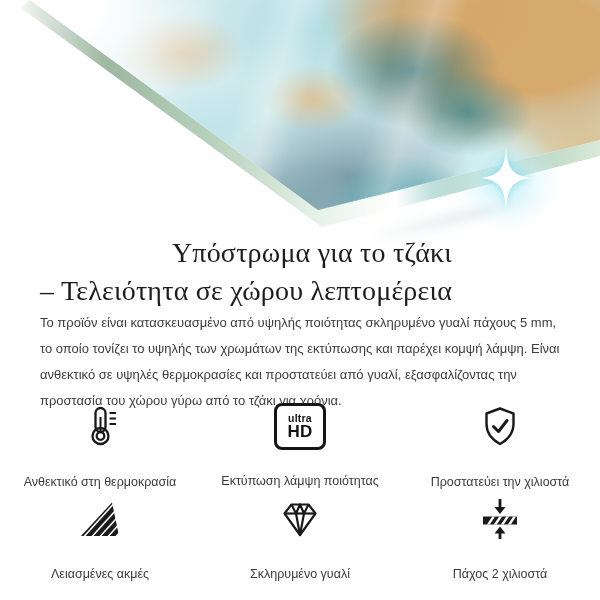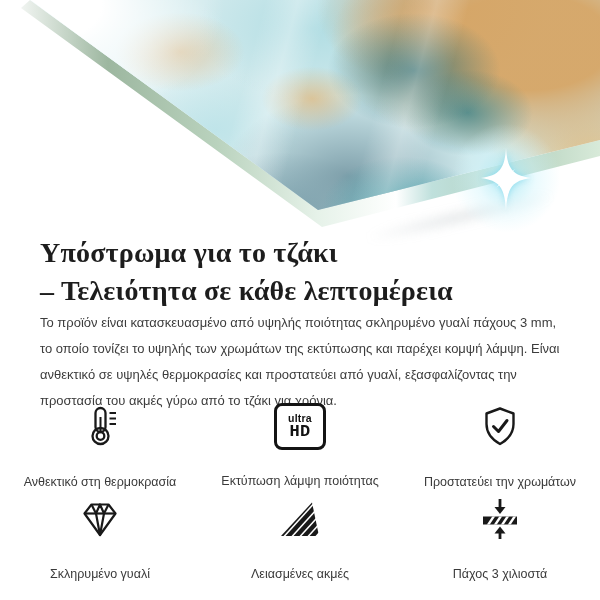--- a/index.html
+++ b/index.html
@@ -39,37 +39,37 @@
       radial-gradient(150px 110px at 22% 30%,rgba(233,246,248,.9),rgba(233,246,248,0) 78%),
       linear-gradient(#cfe9ec,#cfe9ec);}
   .sparkle{position:absolute;left:506px;top:178px;width:0;height:0;}
   .sparkle .glow{position:absolute;left:-55px;top:-55px;width:110px;height:110px;border-radius:50%;
     background:radial-gradient(circle,rgba(180,235,245,.95) 0%,rgba(210,245,252,.45) 38%,rgba(210,245,252,0) 70%);}
   .sparkle svg{position:absolute;left:-34px;top:-34px;
     filter:drop-shadow(0 0 3px rgba(130,215,235,.9));}
 
   
   .heading{position:absolute;left:40px;top:234px;margin:0;
-    font-family:"Liberation Serif","DejaVu Serif",serif;font-weight:700;
-    font-size:28px;line-height:38px;color:#1d1d1d;letter-spacing:.2px;}
+    font-family:"Liberation Serif","DejaVu Serif",serif;font-weight:400;
+    font-size:28px;line-height:38px;color:#1d1d1d;letter-spacing:.2px;text-align:right;}
   .bodytext{position:absolute;left:40px;top:310px;width:558px;
     font-size:13px;line-height:26px;color:#3c3c3c;}
 
   
   .grid{position:absolute;left:0;top:397px;width:600px;
     display:grid;grid-template-columns:repeat(3,200px);}
   .feature{height:86px;padding-top:6px;display:flex;flex-direction:column;
     align-items:center;gap:20px;}
   .icon-wrap{height:52px;display:flex;align-items:center;justify-content:center;}
   .feature .label{margin-top:4px;font-size:12.5px;color:#3a3a3a;line-height:15px;}
   .uhd-box{width:46px;height:41px;border:3px solid #141414;border-radius:8px;
     display:flex;flex-direction:column;align-items:center;justify-content:center;
     color:#111;background:#fff;}
   .uhd-top{font-size:10.5px;font-weight:700;line-height:10px;letter-spacing:.2px;}
-  .uhd-bottom{font-size:17px;font-weight:800;line-height:17px;letter-spacing:.3px;font-family:Liberation Mono, monospace;}
+  .uhd-bottom{font-size:17px;font-weight:800;line-height:17px;letter-spacing:.3px;}
   svg.fi{display:block;}
 </style>
 </head>
 <body>
 
 <div class="stage">
 
   <div class="hero">
     <div class="shadow s1"></div>
     <div class="shadow s2"></div>
@@ -79,28 +79,28 @@
       <div class="glow"></div>
       <svg width="68" height="68" viewBox="-34 -34 68 68">
         <path d="M0,-30 C1.2,-9 7,-2.5 25,0 C7,2.5 1.2,9 0,32 C-1.2,9 -7,2.5 -25,0 C-7,-2.5 -1.2,-9 0,-30 Z" fill="#ffffff"></path>
         <path d="M0,-30 C1.2,-9 7,-2.5 25,0 C7,2.5 1.2,9 0,32 C-1.2,9 -7,2.5 -25,0 C-7,-2.5 -1.2,-9 0,-30 Z" fill="#ffffff" transform="rotate(45) scale(0.42)"></path>
       </svg>
     </div>
   </div>
 
   <h1 class="heading">
     <div>Υπόστρωμα για το τζάκι</div>
-    <div>– Τελειότητα σε κάθε λεπτομέρεια</div>
+    <div>– Τελειότητα σε χώρου λεπτομέρεια</div>
   </h1>
 
   <div class="bodytext">
-    <div>Το προϊόν είναι κατασκευασμένο από υψηλής ποιότητας σκληρυμένο γυαλί πάχους 3 mm,</div>
+    <div>Το προϊόν είναι κατασκευασμένο από υψηλής ποιότητας σκληρυμένο γυαλί πάχους 5 mm,</div>
     <div>το οποίο τονίζει το υψηλής των χρωμάτων της εκτύπωσης και παρέχει κομψή λάμψη. Είναι</div>
     <div>ανθεκτικό σε υψηλές θερμοκρασίες και προστατεύει από γυαλί, εξασφαλίζοντας την</div>
-    <div>προστασία του ακμές γύρω από το τζάκι για χρόνια.</div>
+    <div>προστασία του χώρου γύρω από το τζάκι για χρόνια.</div>
   </div>
 
   <div class="grid">
 
     <div class="feature">
       <div class="icon-wrap">
         <svg class="fi" width="48" height="48" viewBox="0 0 48 48" fill="none" stroke="#191919" stroke-width="2.3">
           <rect x="19.5" y="5" width="10" height="24" rx="5"></rect>
           <circle cx="24.5" cy="33" r="8"></circle>
           <circle cx="24.5" cy="33" r="3.8"></circle>
@@ -123,33 +123,21 @@
       <span class="label">Εκτύπωση λάμψη ποιότητας</span>
     </div>
 
     <div class="feature">
       <div class="icon-wrap">
         <svg class="fi" width="48" height="48" viewBox="0 0 48 48" fill="none" stroke="#191919" stroke-width="2.4">
           <path d="M24 5.5 L37.5 10.5 V21 C37.5 30.5 31.5 36.8 24 41 C16.5 36.8 10.5 30.5 10.5 21 V10.5 Z" stroke-linejoin="round"></path>
           <path d="M17.5 23.5 L22.5 28.5 L31 17.5" stroke-width="3" stroke-linecap="round" stroke-linejoin="round"></path>
         </svg>
       </div>
-      <span class="label">Προστατεύει την χρωμάτων</span>
-    </div>
-
-    <div class="feature">
-      <div class="icon-wrap">
-        <svg class="fi" width="48" height="48" viewBox="0 0 48 48" fill="none" stroke="#191919" stroke-width="2.2" stroke-linejoin="round">
-          <path d="M15.5 9.5 H32.5 L39.5 18.5 L24 40 L8.5 18.5 Z"></path>
-          <path d="M8.5 18.5 H39.5"></path>
-          <path d="M15.5 9.5 L20 18.5 L24 9.5 L28 18.5 L32.5 9.5"></path>
-          <path d="M20 18.5 L24 40 L28 18.5"></path>
-        </svg>
-      </div>
-      <span class="label">Σκληρυμένο γυαλί</span>
+      <span class="label">Προστατεύει την χιλιοστά</span>
     </div>
 
     <div class="feature">
       <div class="icon-wrap">
         <svg class="fi" width="48" height="48" viewBox="0 0 48 48">
           <defs>
               <clipPath id="triClip">
                 <path d="M5 41 L36 7.5 L43 41 Z"></path>
               </clipPath>
             </defs>
@@ -160,36 +148,48 @@
             <line x1="24" y1="46" x2="62" y2="4"></line>
             <line x1="32" y1="46" x2="70" y2="4"></line>
           </g>
         </svg>
       </div>
       <span class="label">Λειασμένες ακμές</span>
     </div>
 
     <div class="feature">
       <div class="icon-wrap">
+        <svg class="fi" width="48" height="48" viewBox="0 0 48 48" fill="none" stroke="#191919" stroke-width="2.2" stroke-linejoin="round">
+          <path d="M15.5 9.5 H32.5 L39.5 18.5 L24 40 L8.5 18.5 Z"></path>
+          <path d="M8.5 18.5 H39.5"></path>
+          <path d="M15.5 9.5 L20 18.5 L24 9.5 L28 18.5 L32.5 9.5"></path>
+          <path d="M20 18.5 L24 40 L28 18.5"></path>
+        </svg>
+      </div>
+      <span class="label">Σκληρυμένο γυαλί</span>
+    </div>
+
+    <div class="feature">
+      <div class="icon-wrap">
         <svg class="fi" width="48" height="48" viewBox="0 0 48 48">
           <defs>
               <clipPath id="barClip">
                 <rect x="7" y="21.5" width="34" height="8"></rect>
               </clipPath>
             </defs>
           <rect x="7" y="21.5" width="34" height="8" fill="#191919"></rect>
           <g clip-path="url(#barClip)" stroke="#ffffff" stroke-width="2.4">
             <line x1="10" y1="33" x2="20" y2="18"></line>
             <line x1="17" y1="33" x2="27" y2="18"></line>
             <line x1="24" y1="33" x2="34" y2="18"></line>
             <line x1="31" y1="33" x2="41" y2="18"></line>
           </g>
           <line x1="24" y1="4" x2="24" y2="12.5" stroke="#191919" stroke-width="2.8"></line>
           <path d="M24 19 L18.5 12 H29.5 Z" fill="#191919"></path>
           <line x1="24" y1="44" x2="24" y2="38" stroke="#191919" stroke-width="2.8"></line>
           <path d="M24 31.5 L18.5 38.5 H29.5 Z" fill="#191919"></path>
         </svg>
       </div>
-      <span class="label">Πάχος 3 χιλιοστά</span>
+      <span class="label">Πάχος 2 χιλιοστά</span>
     </div>
 
   </div>
 </div>
 
 </body></html>

